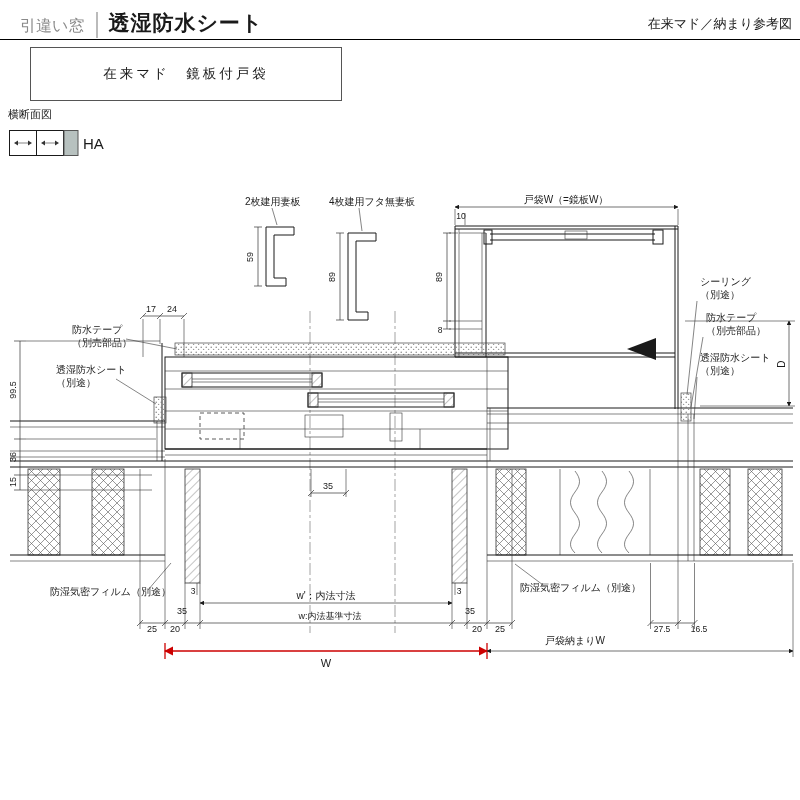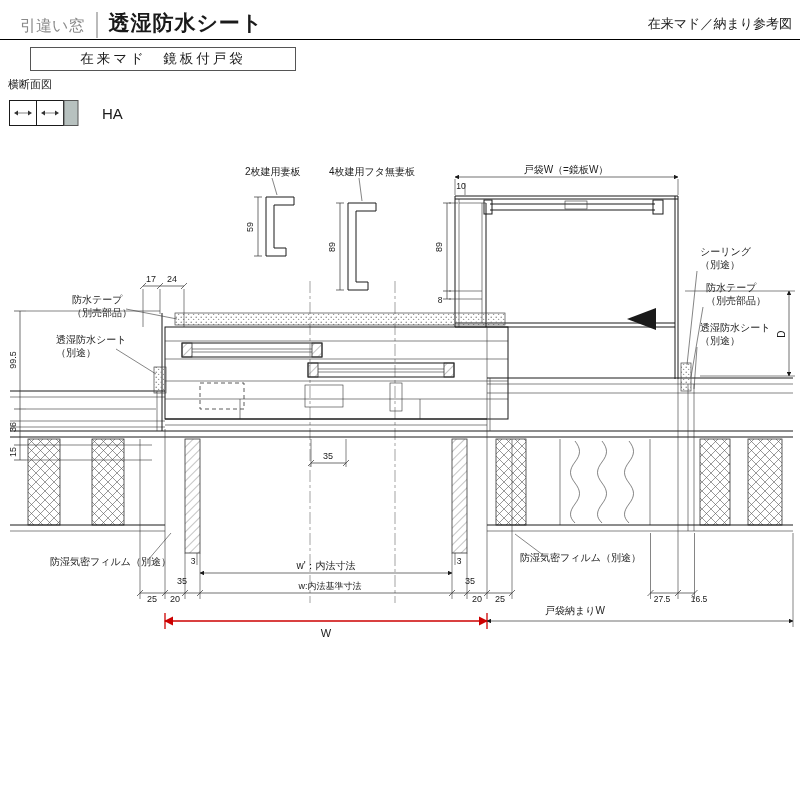--- a/index.html
+++ b/index.html
@@ -4,23 +4,23 @@
 <style>
   *{margin:0;padding:0;box-sizing:border-box}
   html,body{background:#fff}
   body{width:800px;height:800px;font-family:"Liberation Sans","DejaVu Sans",sans-serif;color:#1a1a1a;overflow:hidden}
   .page{position:relative;width:800px;height:800px;background:#fff}
   .hdr{display:flex;align-items:center;padding:6px 8px 0 20px;border-bottom:1.5px solid #000;height:40px}
   .hdr-cat{color:#8a8a8a;font-size:16px;margin-top:7px}
   .hdr-sep{width:2px;background:#bbb;height:26px;margin:4px 10px 0 12px}
   .hdr-title{font-size:21px;font-weight:bold;letter-spacing:1px;margin-top:1px}
   .hdr-note{margin-left:auto;font-size:13px;margin-top:2px}
-  .spec{margin:7px 0 0 30px;width:266px;border:1px solid #555;text-align:center;font-size:13.5px;padding:2px 0;letter-spacing:3px}
+  .spec{margin:7px 0 0 30px;width:312px;border:1px solid #555;text-align:center;font-size:13.5px;padding:17px 0;letter-spacing:3px}
   .sect{font-size:11px;margin:6px 0 3px 8px}
-  .variant{display:flex;align-items:center;gap:20px;margin:2px 0 0 8px;height:36px}
+  .variant{display:flex;align-items:center;gap:1px;margin:2px 0 0 8px;height:36px}
   .variant-code{font-size:15px}
   svg text{fill:#1a1a1a}
   .ln{stroke:#1a1a1a;stroke-width:1;fill:none}
   .thin{stroke:#333;stroke-width:0.6;fill:none}
   .dim{stroke:#333;stroke-width:0.7;fill:none}
   .cl{stroke:#666;stroke-width:0.6;stroke-dasharray:12 3 3 3;fill:none}
   .red{stroke:#cc0000;stroke-width:1.3;fill:none}
   .t11{font-size:11px}.t10{font-size:10px}.t9{font-size:9px}.t85{font-size:8.5px}
   .mid{text-anchor:middle}
   .stip{fill:url(#stipple);stroke:#444;stroke-width:0.7}

